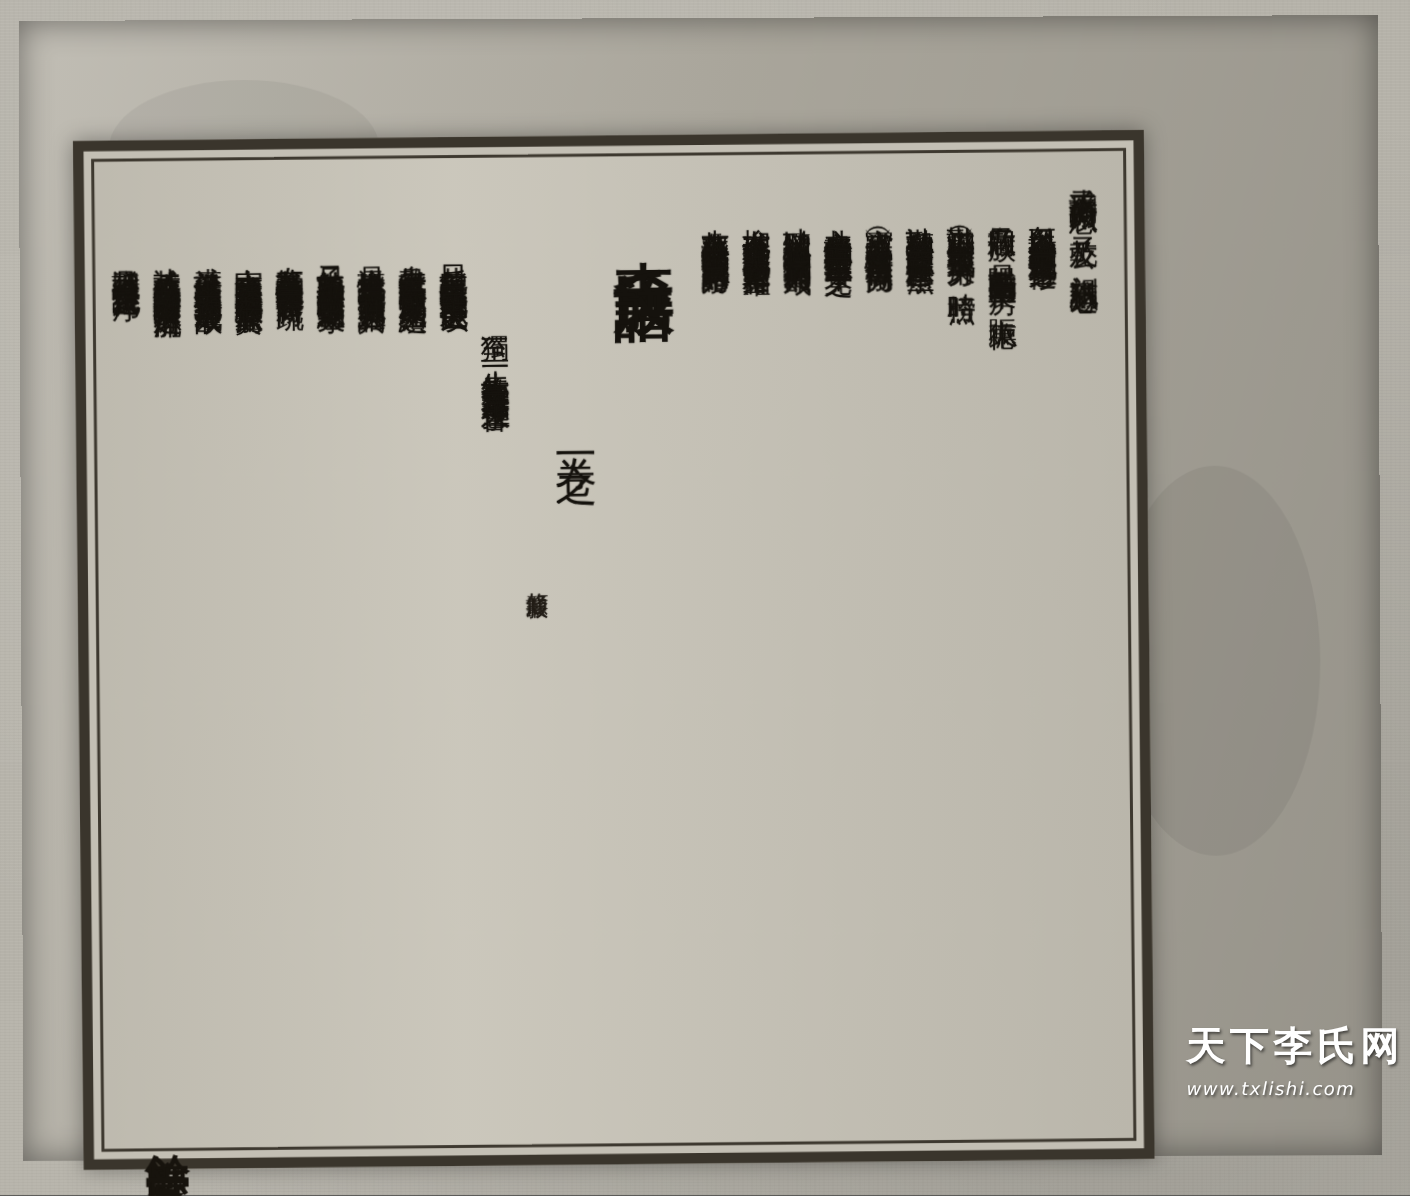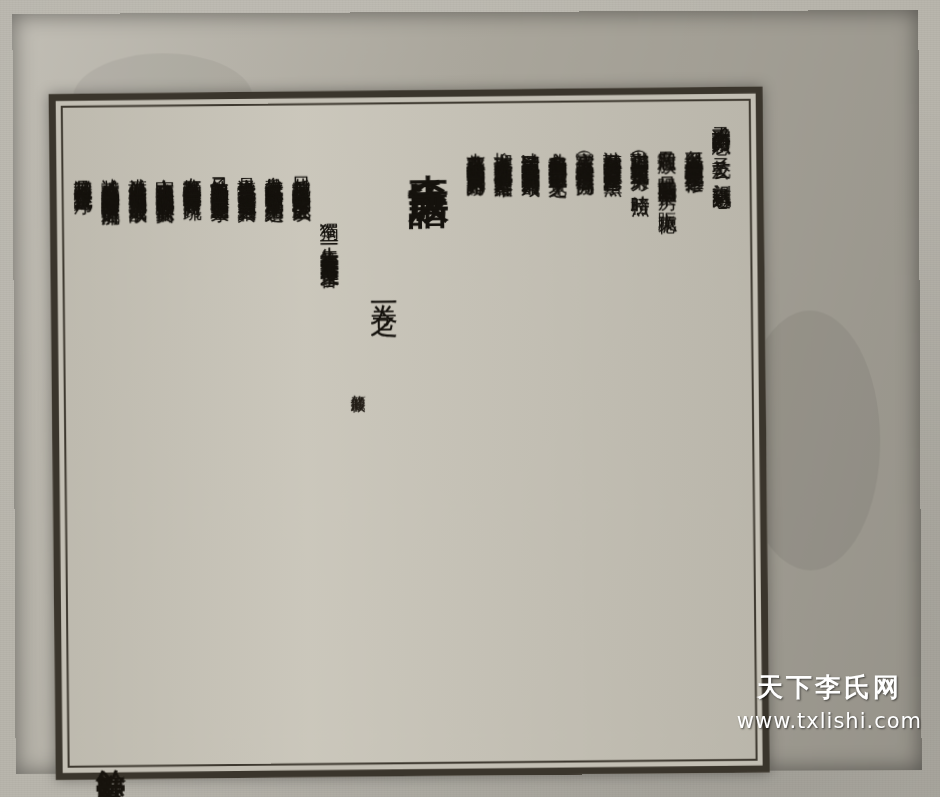--- a/index.html
+++ b/index.html
@@ -124,36 +124,37 @@
     text-orientation: upright;
     font-family: "DejaVu Serif", serif;
     font-size: 30px;
     font-weight: bold;
     letter-spacing: 4px;
     color: #17130d;
   }
   
   #watermark {
     position: absolute;
-    right: 18px;
+    right: 4px;
     bottom: 64px;
-    text-align: center;
+    text-align: left;
     color: #ffffff;
     font-family: "DejaVu Sans", sans-serif;
     text-shadow: 1px 1px 2px rgba(0,0,0,0.55);
   }
   #wm-cn {
     font-size: 26px;
     letter-spacing: 3px;
     font-weight: bold;
   }
   #wm-url {
     margin-top: 4px;
-    font-size: 21px;
+    font-size: 12px;
     letter-spacing: 1px;
+    font-style: italic;
   }
   
   .stain {
     position: absolute;
     border-radius: 50%;
     pointer-events: none;
     mix-blend-mode: multiply;
   }
 </style>
 </head>

